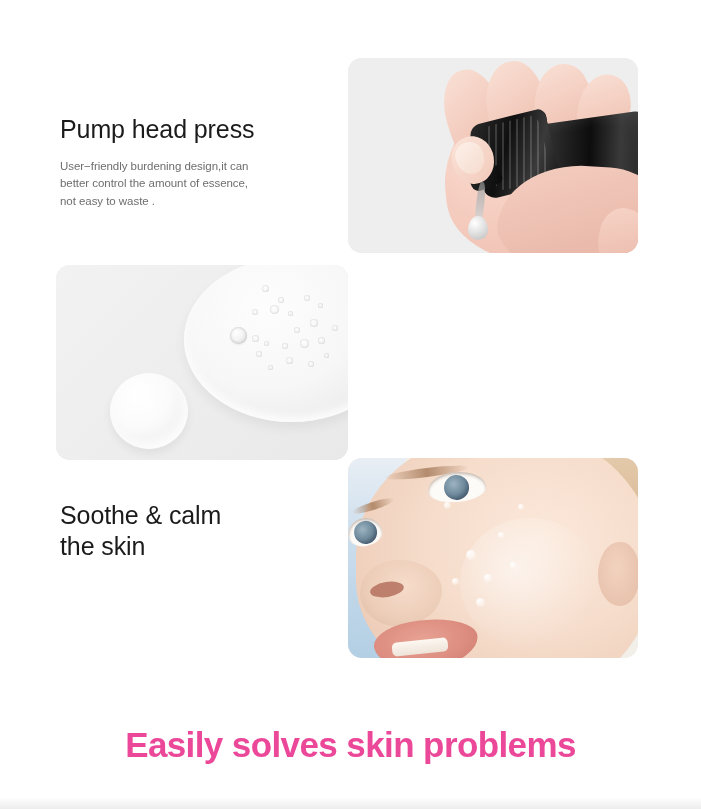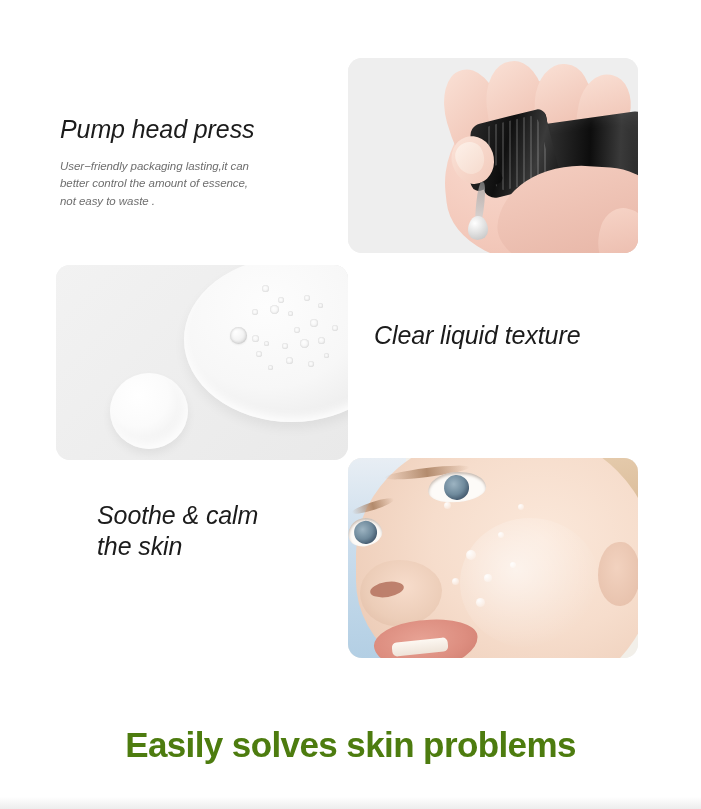--- a/index.html
+++ b/index.html
@@ -32,21 +32,20 @@
     background:
       linear-gradient(90deg,
         #f0c063 0%,
         #f6d78f 6%,
         #fcefcd 26%,
         #fdf6e4 48%,
         #fbeac0 70%,
         #f6d289 88%,
         #eeb859 100%);
     overflow: hidden;
-    font-style: italic;
   }
   .gold-frame::before {
     content: "";
     position: absolute;
     left: 0; top: 0; right: 0; bottom: 0;
     background:
       linear-gradient(180deg,
         rgba(244,194,100,0.55) 0%,
         rgba(255,240,205,0.10) 16%,
         rgba(255,255,255,0.00) 40%,
@@ -86,21 +85,21 @@
     color: #6e6e6e;
     font-size: 11.5px;
     font-weight: 400;
     line-height: 1.52;
     letter-spacing: -0.05px;
     white-space: pre-line;
   }
 
   #block-pump   { left: 36px;  top: 84px;  width: 238px; }
   #block-clear  { left: 350px; top: 290px; width: 248px; }
-  #block-soothe { left: 36px;  top: 470px; width: 248px; margin-left: 37px; }
+  #block-soothe { left: 36px;  top: 470px; width: 248px; }
 
   
   #img-bottle { left: 324px; top: 28px;  width: 290px; height: 195px; }
   #img-liquid { left: 32px;  top: 235px; width: 292px; height: 195px; }
   #img-face   { left: 324px; top: 428px; width: 290px; height: 200px; }
 
   
   .bottle-scene { position: absolute; inset: 0; background: #eeeeee; }
 
   .hand-palm {
@@ -354,21 +353,21 @@
     border-radius: 50%;
     background: radial-gradient(circle at 32% 28%, rgba(255,255,255,.95) 0%, rgba(255,255,255,.45) 55%, rgba(255,255,255,0) 100%);
   }
 
   
   #headline {
     position: absolute;
     left: 0; top: 725px;
     width: 701px;
     text-align: center;
-    color: #4d7c0f;
+    color: #ec4899;
     font-size: 35px;
     font-weight: 700;
     letter-spacing: -0.6px;
   }
   #bottom-band {
     position: absolute;
     left: 0; top: 797px;
     width: 701px; height: 12px;
     background: linear-gradient(180deg, #ffffff 0%, #f4f4f4 60%, #ededed 100%);
   }
@@ -376,21 +375,21 @@
 </head>
 <body>
 
 <div id="page">
 
   <div class="gold-frame">
     <div class="frame-inner">
 
       <div class="txt-block" id="block-pump">
         <div class="feat-title">Pump head press</div>
-        <div class="feat-body">User−friendly packaging lasting,it can
+        <div class="feat-body">User−friendly burdening design,it can
 better control the amount of essence,
 not easy to waste .</div>
       </div>
 
       <div class="img-box" id="img-bottle">
         <div class="bottle-scene">
           <div class="hand-palm"></div>
           <div class="finger f1"></div>
           <div class="finger f2"></div>
           <div class="finger f3"></div>
@@ -432,21 +431,20 @@
           <div class="bub" style="left:200px;top:86px;width:6px;height:6px;"></div>
           <div class="bub" style="left:230px;top:92px;width:7px;height:7px;"></div>
           <div class="bub" style="left:252px;top:96px;width:6px;height:6px;"></div>
           <div class="bub" style="left:268px;top:88px;width:5px;height:5px;"></div>
           <div class="bub" style="left:212px;top:100px;width:5px;height:5px;"></div>
           <div class="bub" style="left:276px;top:60px;width:6px;height:6px;"></div>
         </div>
       </div>
 
       <div class="txt-block" id="block-clear">
-        <div class="feat-title">Clear liquid texture</div>
       </div>
 
       <div class="txt-block" id="block-soothe">
         <div class="feat-title">Soothe &amp; calm
 the skin</div>
       </div>
 
       <div class="img-box" id="img-face">
         <div class="face-scene">
           <div class="face-bluebg"></div>

